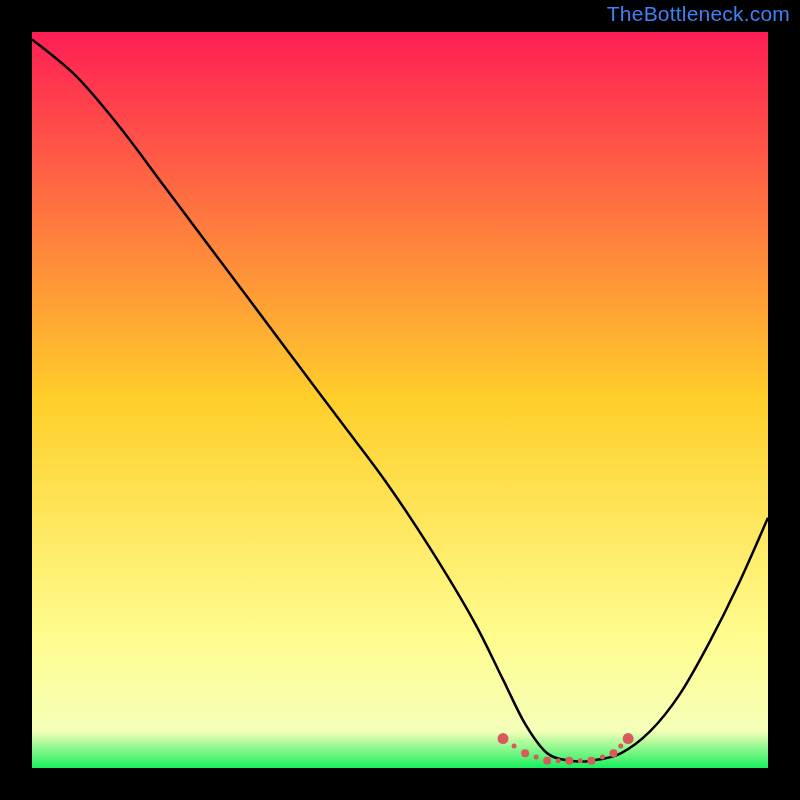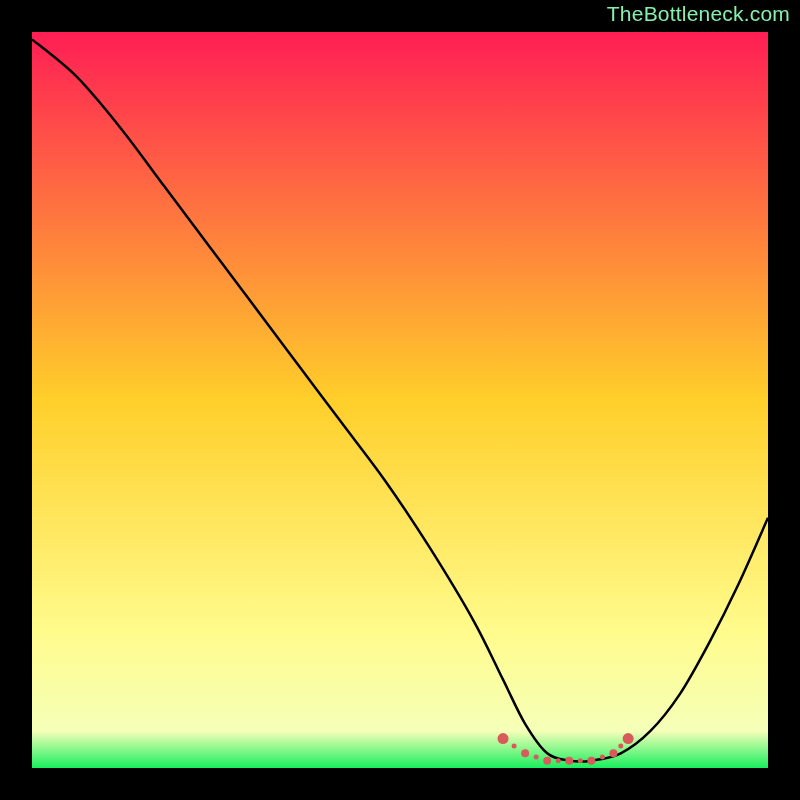--- a/index.html
+++ b/index.html
@@ -23,21 +23,21 @@
     left: 32px;
     top: 32px;
     width: 736px;
     height: 736px;
     overflow: hidden;
   }
   .attribution {
     position: absolute;
     top: 2px;
     right: 10px;
-    color: #86efac;
+    color: #3b82f6;
     font-family: Arial, Helvetica, sans-serif;
     font-size: 21px;
     font-weight: 400;
     letter-spacing: 0.2px;
   }
 </style>
 </head>
 <body>
 
 <div class="frame">

